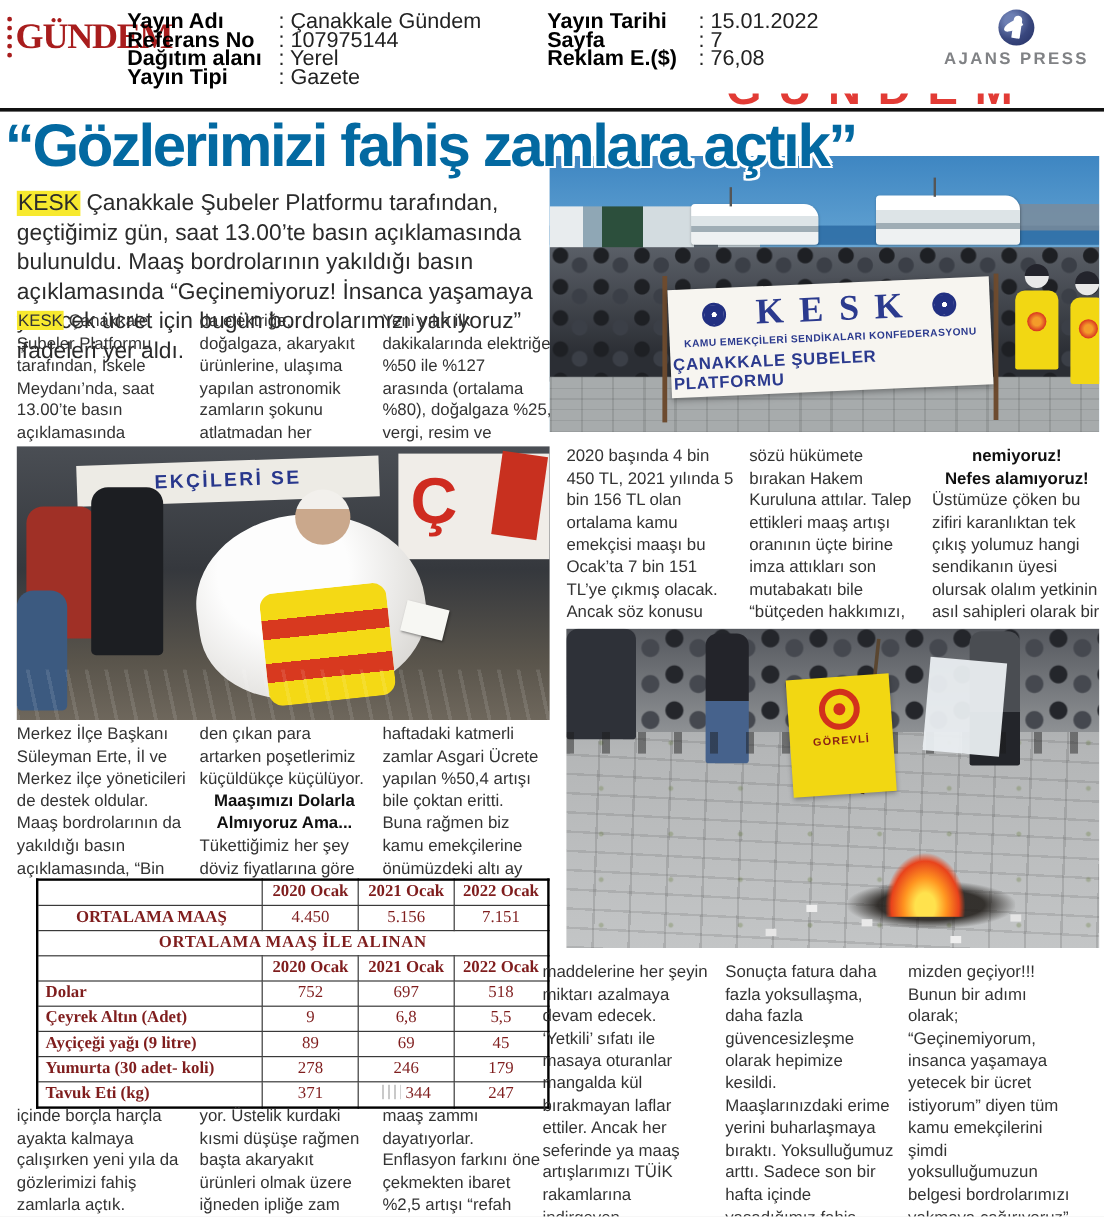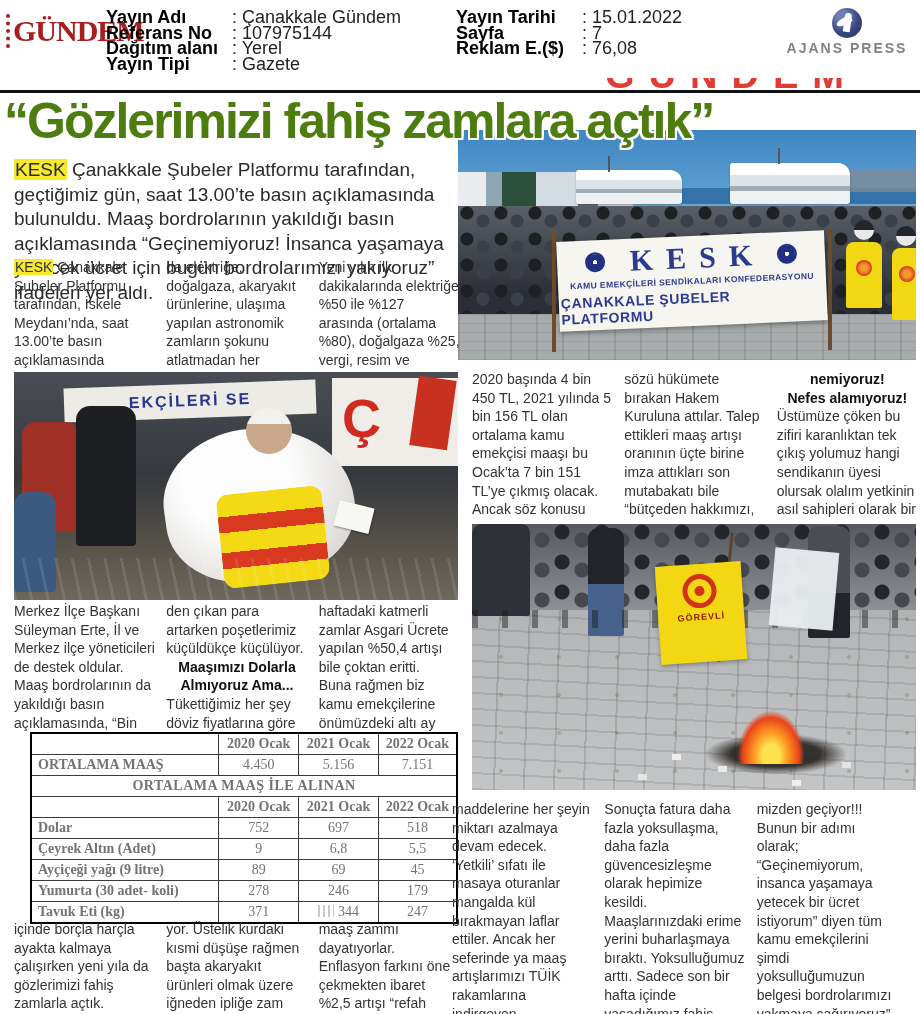--- a/index.html
+++ b/index.html
@@ -25,39 +25,39 @@
   .ajans-sphere::before{content:"";position:absolute;left:4px;top:10px;width:16px;height:7px;
         background:#fff;border-radius:50% 0 0 50%;transform:rotate(-28deg);}
   .ajans-text{margin-top:2px;font-size:14px;font-weight:bold;color:#808285;letter-spacing:2px;}
   .hdr-rule{left:0;top:90px;width:920px;height:3px;background:#111;}
 
   
   .mast-frag{left:605px;top:78px;width:305px;height:18px;overflow:hidden;z-index:3;}
   .mast-frag span{display:block;margin-top:-24px;font-size:38px;font-weight:bold;color:#e23b35;
         letter-spacing:14px;text-shadow:1px 1px 0 #fff;}
   .headline{left:4px;top:92px;width:914px;z-index:4;font-weight:bold;font-size:50px;line-height:58px;
-        letter-spacing:-2px;color:#4d7c0f;white-space:nowrap;
+        letter-spacing:-2px;color:#0369a1;white-space:nowrap;
         text-shadow:2px 0 0 #fff,-2px 0 0 #fff,0 2px 0 #fff,0 -2px 0 #fff,2px 2px 0 #fff,-2px 2px 0 #fff,2px -2px 0 #fff,-2px -2px 0 #fff;}
 
   
   .lead{left:14px;top:158px;width:446px;font-size:19px;line-height:24.5px;color:#2b2b2b;}
   .hl{background:#f7e92e;padding:0 1px;}
   .colrow{display:flex;gap:11px;}
   .colrow .col{flex:1;font-size:14px;line-height:18.6px;color:#333;}
   .col p{margin:0;}
   .bhead{font-weight:bold;text-align:center;color:#101010;}
   .cols-top{left:14px;top:258px;width:446px;height:112px;overflow:hidden;}
   .cols-mid{left:14px;top:602px;width:446px;height:130px;overflow:hidden;justify-content:center;}
   .cols-botL{left:14px;top:920px;width:446px;height:94px;overflow:hidden;}
   .cols-rtop{left:472px;top:370px;width:446px;height:152px;overflow:hidden;}
   .cols-rbot{left:452px;top:800px;width:446px;height:214px;overflow:hidden;}
 
   
   table.maas{left:30px;top:732px;position:absolute;width:428px;border-collapse:collapse;
-        font-family:"Liberation Serif",serif;font-size:14px;color:#737373;}
+        font-family:"Liberation Serif",serif;font-size:14px;color:#7f1d1d;}
   table.maas td,table.maas th{border:1px solid #3a3a3a;padding:1px 4px;height:18px;text-align:center;}
   table.maas{border:2px solid #000;}
   table.maas .lbl{text-align:left;font-weight:bold;padding-left:6px;}
   table.maas th{font-weight:bold;}
   table.maas .span-row{font-weight:bold;letter-spacing:.5px;}
   .scanbars{display:inline-block;width:16px;height:12px;margin-right:4px;vertical-align:-1px;
         background:repeating-linear-gradient(90deg,#c9c9c9 0 2px,transparent 2px 5px);}
 
   
   .photo{overflow:hidden;}
@@ -311,21 +311,21 @@
 
   <table class="maas">
     <tbody>
         <tr>
       <th style="width:196px;"></th>
       <th style="width:78px;">2020 Ocak</th>
       <th style="width:78px;">2021 Ocak</th>
       <th style="width:76px;">2022 Ocak</th>
     </tr>
     <tr>
-      <td class="lbl" style="text-align:left;margin-top:40px;">ORTALAMA MAAŞ</td>
+      <td class="lbl" style="text-align:center;margin-top:40px;">ORTALAMA MAAŞ</td>
       <td>4.450</td>
       <td>5.156</td>
       <td>7.151</td>
     </tr>
     <tr>
           <td colspan="4" class="span-row">ORTALAMA MAAŞ İLE ALINAN</td>
         </tr>
     <tr>
       <td></td>
       <th>2020 Ocak</th>

